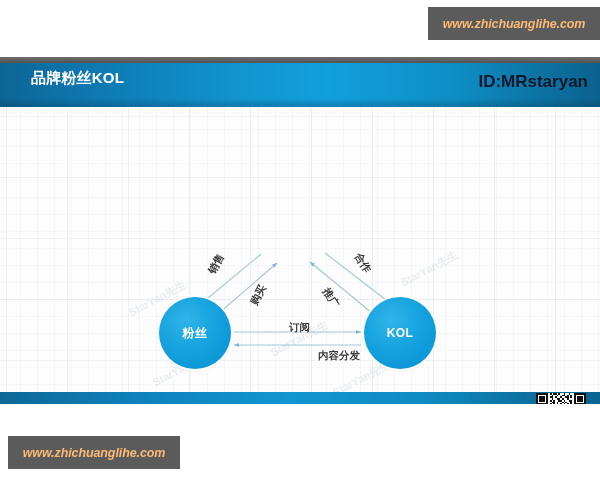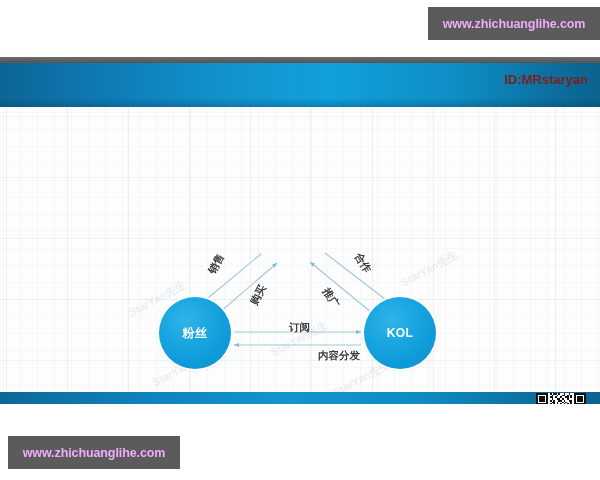--- a/index.html
+++ b/index.html
@@ -13,27 +13,28 @@
     position: relative;
     overflow: hidden;
     font-family: "Liberation Sans", "DejaVu Sans", sans-serif;
     -webkit-font-smoothing: antialiased;
   }
 
   
   .wm-badge {
     position: absolute;
     background: #5b5b5b;
-    color: #f0abfc;
+    color: #fdba74;
     font-size: 12.5px;
     font-weight: bold;
     letter-spacing: -0.1px;
     display: flex;
     align-items: center;
     justify-content: center;
+    font-style: italic;
   }
   #wm-top {
     right: 0px;
     top: 7px;
     width: 172px;
     height: 33px;
   }
   #wm-bottom {
     left: 8px;
     top: 436px;
@@ -98,22 +99,22 @@
     color: #ffffff;
     font-size: 15px;
     font-weight: bold;
     letter-spacing: 0.2px;
     z-index: 2;
   }
   #header-id {
     position: absolute;
     right: 12px;
     top: 15px;
-    color: #7f1d1d;
-    font-size: 13px;
+    color: #0f172a;
+    font-size: 17px;
     font-weight: bold;
     z-index: 2;
   }
 
   
   #slide-footer-bar {
     position: absolute;
     left: 0;
     top: 335px;
     width: 600px;
@@ -208,20 +209,21 @@
   <div id="slide-body"></div>
 
   <div class="page-wm" style="left:126px; top:250px;">StarYan先生</div>
   <div class="page-wm" style="left:150px; top:320px;">StarYan先生</div>
   <div class="page-wm" style="left:268px; top:290px;">StarYan先生</div>
   <div class="page-wm" style="left:398px; top:220px;">StarYan先生</div>
   <div class="page-wm" style="left:330px; top:330px;">StarYan先生</div>
 
   <div id="header-strip"></div>
   <div id="header-bar"></div>
+  <div id="header-title">品牌粉丝KOL</div>
   <div id="header-id">ID:MRstaryan</div>
 
   <svg id="diagram" viewBox="0 0 600 347" width="600" height="347">
     <defs>
       <marker id="ah" viewBox="0 0 10 10" refX="9" refY="5" markerWidth="5" markerHeight="5" orient="auto-start-reverse">
         <path d="M 0 1.2 L 9 5 L 0 8.8 z" fill="#7fb8d6"></path>
       </marker>
     </defs>
 
     <line x1="261" y1="197" x2="202" y2="246" stroke="#9fc6dc" stroke-width="1.1" marker-end="url(#ah)"></line>

